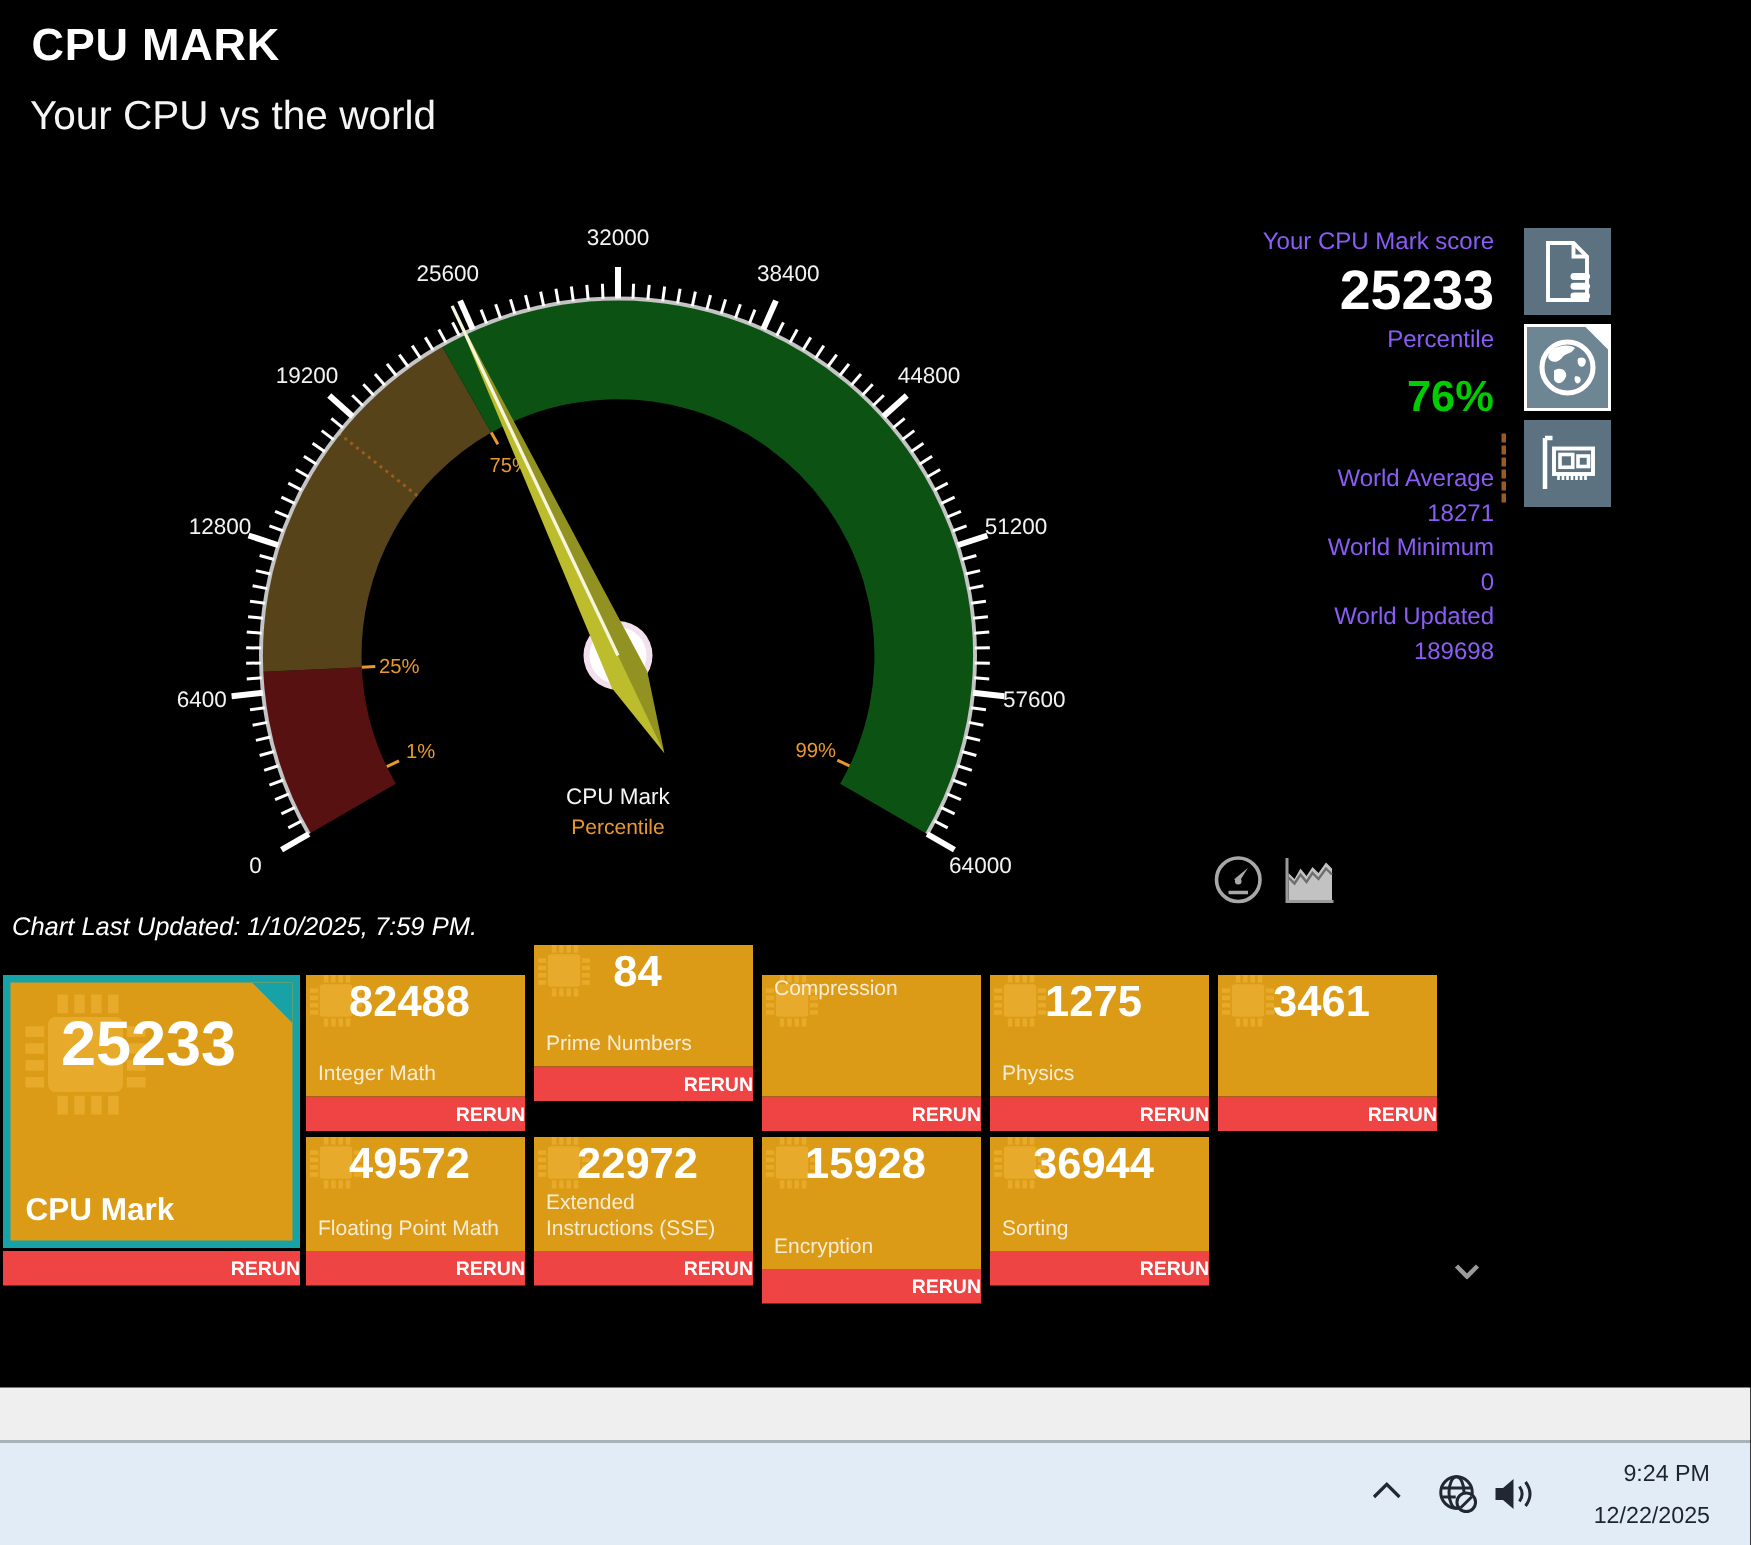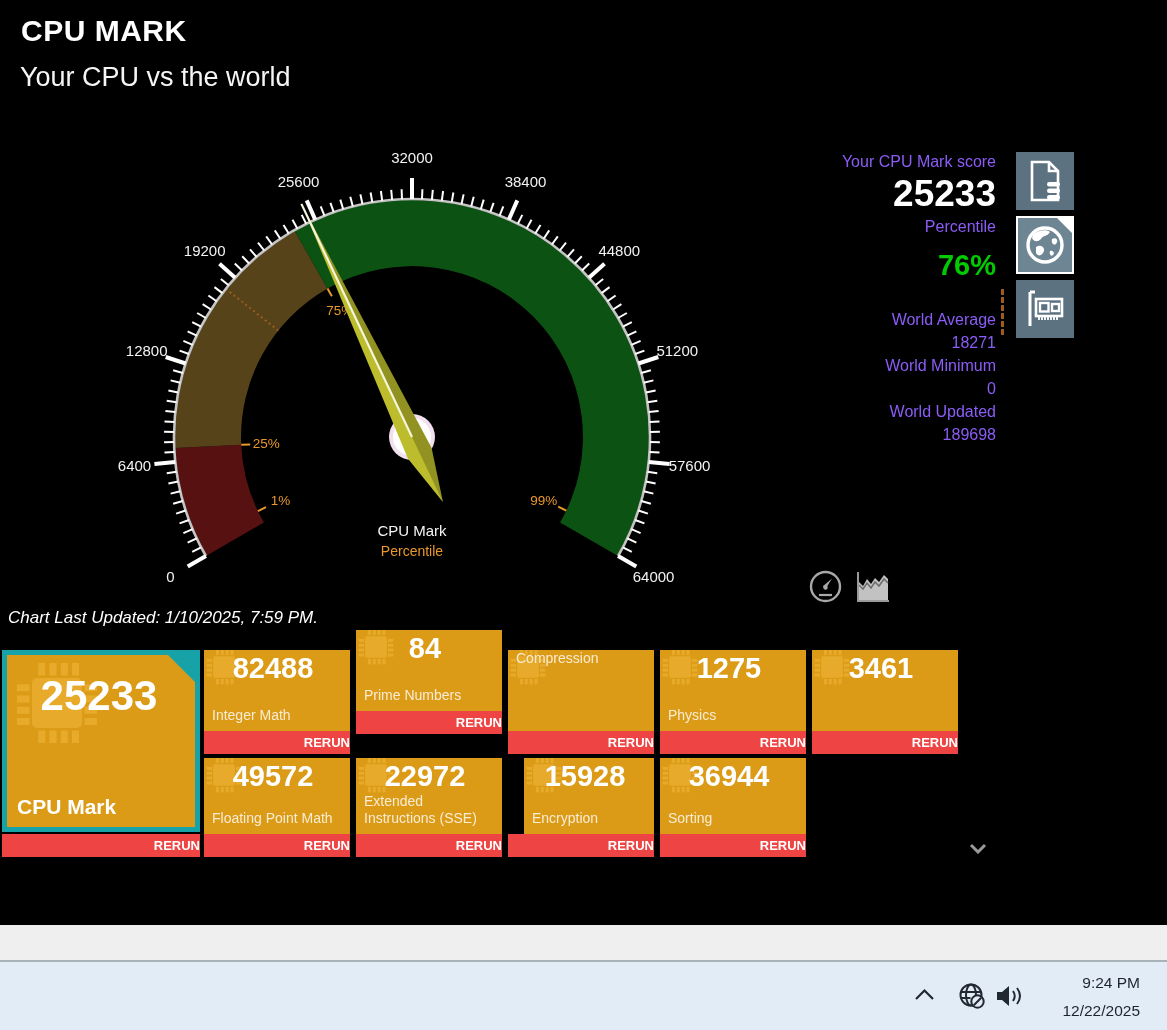--- a/index.html
+++ b/index.html
@@ -497,21 +497,21 @@
         <rect x="35" y="21" width="5" height="2.8"></rect>
         <rect x="35" y="25.5" width="5" height="2.8"></rect>
         <rect x="35" y="30" width="5" height="2.8"></rect>
       </svg>
       <div class="tile-value">22972</div>
       <div class="tile-label">Extended Instructions (SSE)</div>
     </div>
     <div class="tile-rerun">RERUN</div>
   </div>
 <div class="tile" style="left: 508px; top: 758px; width: 146px;">
-    <div class="tile-body" style="height: 76px; margin-left: 16px;">
+    <div class="tile-body" style="height: 88px;">
       <svg class="chipmark" style="left:-6px;top:-9px" width="52" height="52" viewBox="0 0 48 48" fill="currentColor">
         <rect x="14" y="14" width="20" height="20" rx="2"></rect>
         <rect x="16.5" y="8" width="2.8" height="5"></rect>
         <rect x="21" y="8" width="2.8" height="5"></rect>
         <rect x="25.5" y="8" width="2.8" height="5"></rect>
         <rect x="30" y="8" width="2.8" height="5"></rect>
         <rect x="16.5" y="35" width="2.8" height="5"></rect>
         <rect x="21" y="35" width="2.8" height="5"></rect>
         <rect x="25.5" y="35" width="2.8" height="5"></rect>
         <rect x="30" y="35" width="2.8" height="5"></rect>

